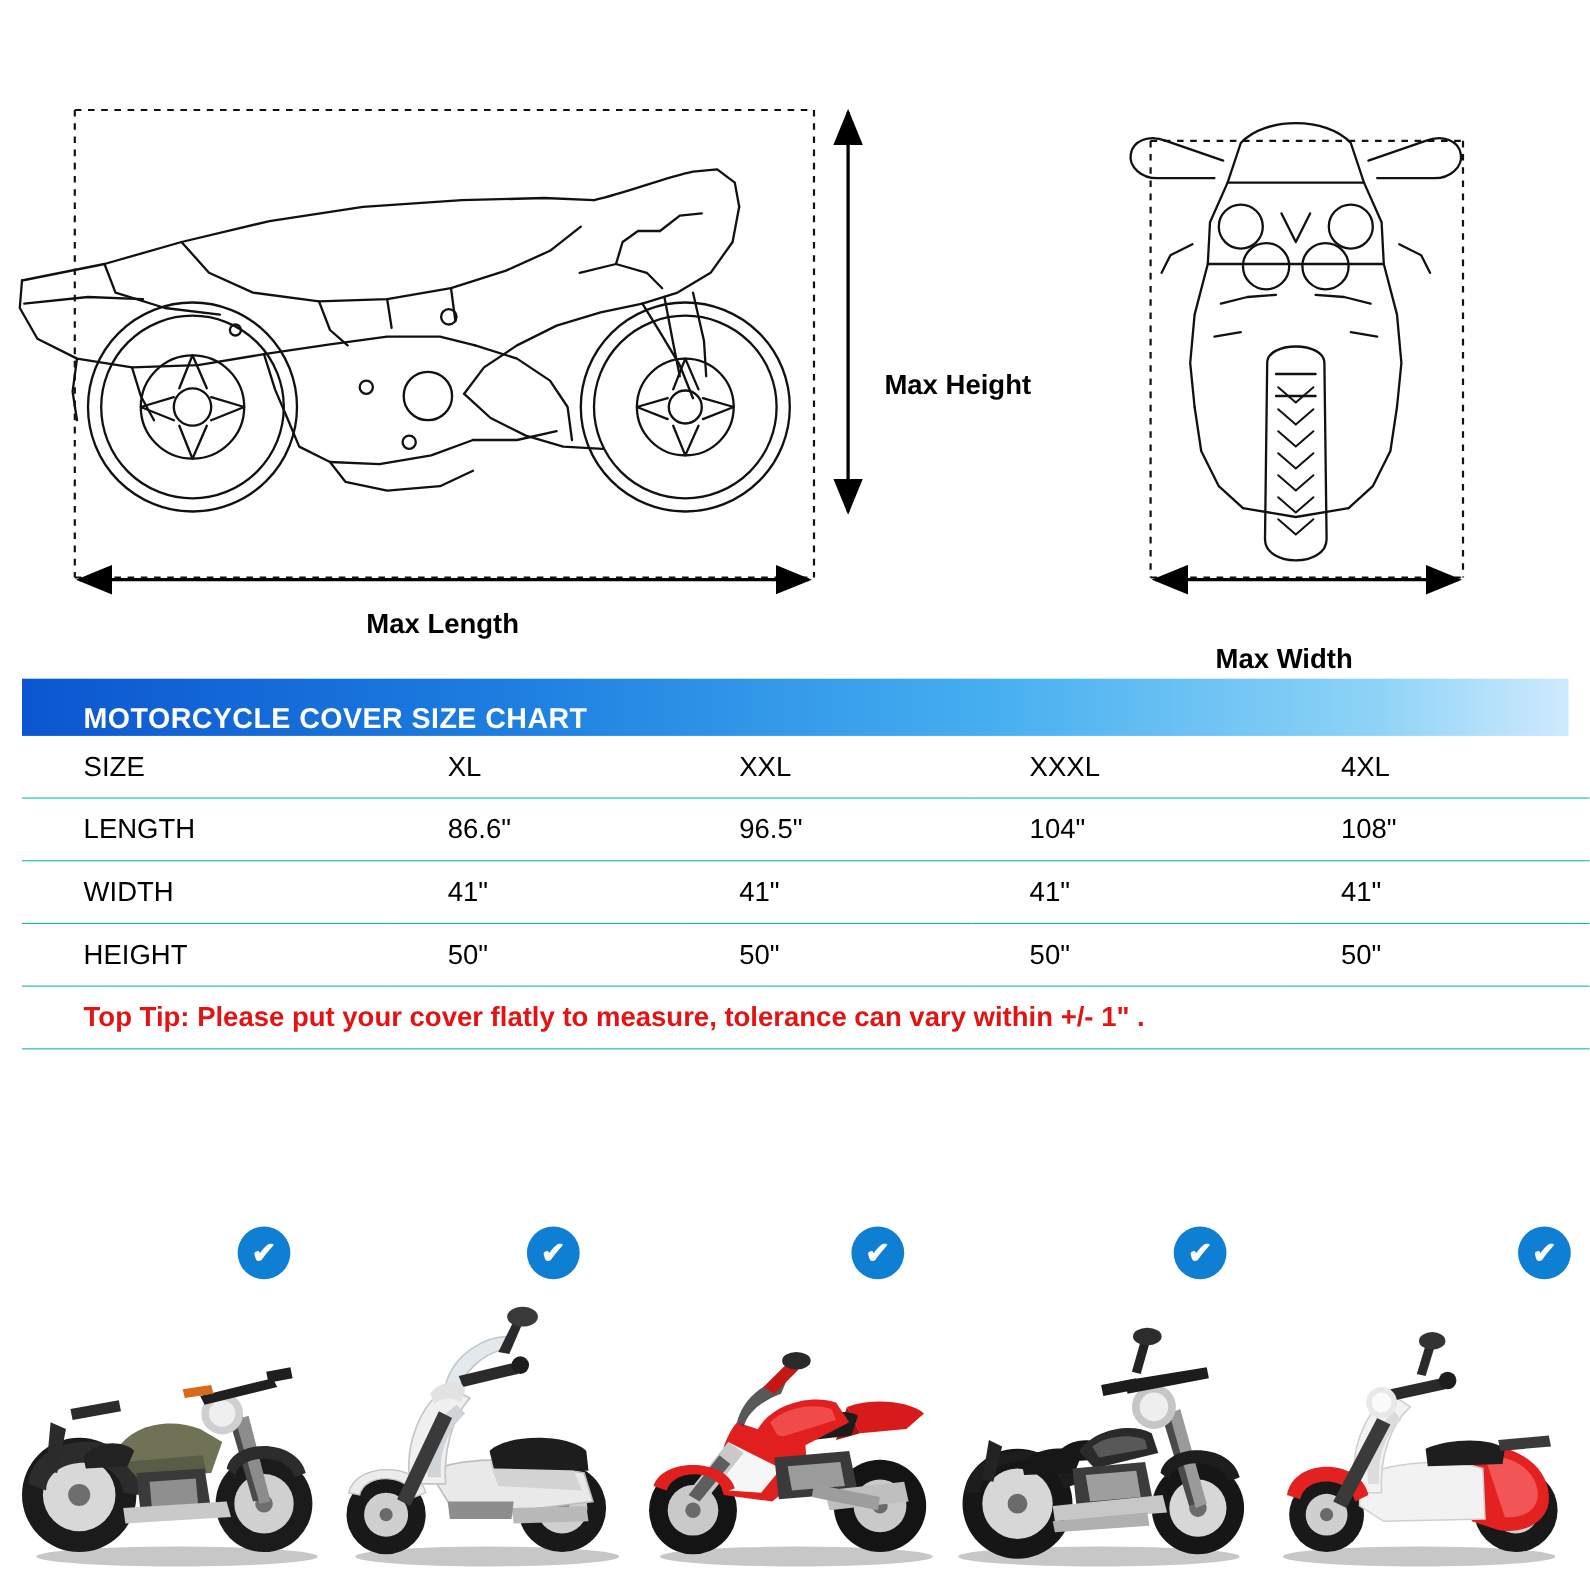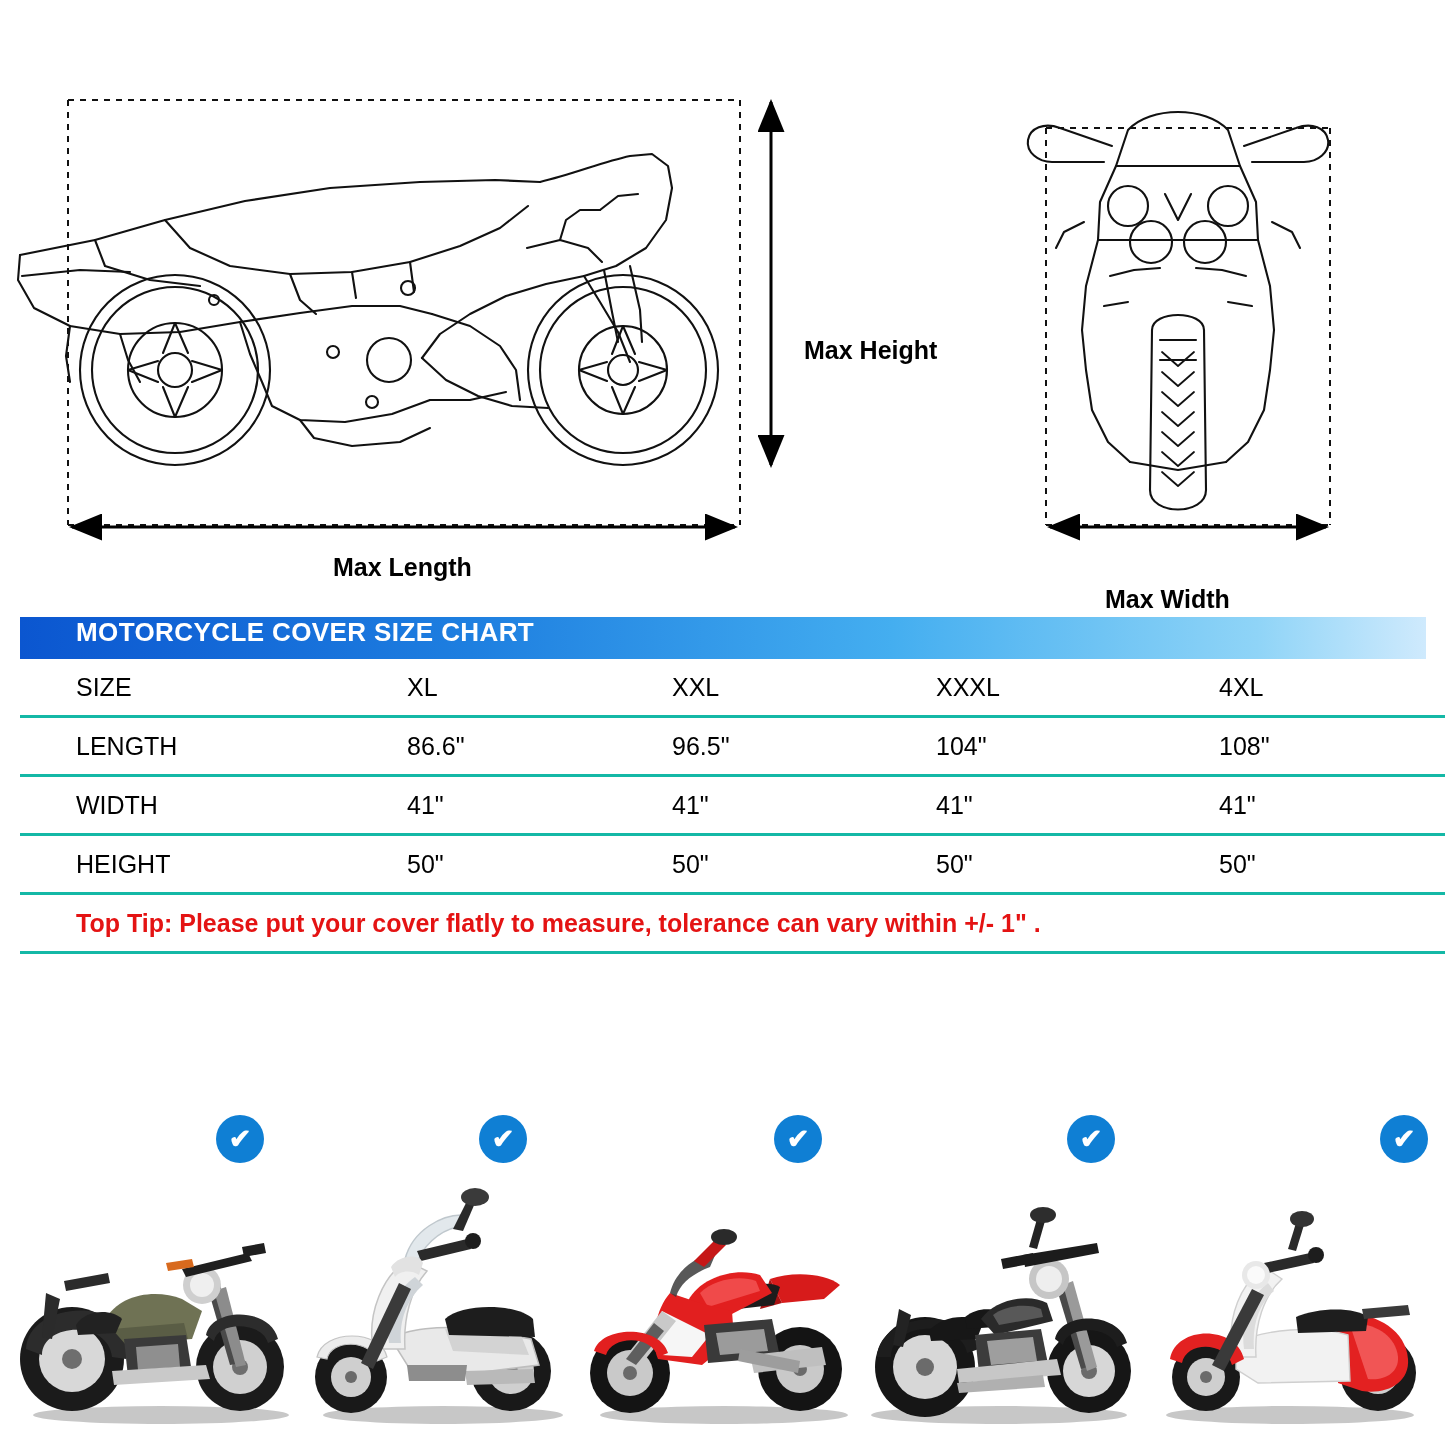--- a/index.html
+++ b/index.html
@@ -61,38 +61,38 @@
 
   
   .chart {
     position: absolute;
     left: 20px;
     top: 617px;
     width: 1406px;
   }
   .chart-header {
     background: linear-gradient(90deg, #0b56d0 0%, #1e7fe0 32%, #44aef0 62%, #8fd4f7 88%, #cfeafd 100%);
-    height: 42px;
+    height: 52px;
     display: flex;
-    align-items: flex-start;
+    align-items: flex-end;
   }
   .chart-header-title {
     color: #ffffff;
     font-size: 26px;
     font-weight: bold;
     letter-spacing: 0.4px;
     padding-left: 56px;
   }
   table.size-table {
     border-collapse: collapse;
     width: 1406px;
     table-layout: fixed;
   }
   table.size-table td {
-    border-bottom: 3px solid #14b8a6;
+    border-bottom: 1px solid #14b8a6;
     font-size: 25px;
     height: 56px;
     padding: 0 0 0 56px;
     vertical-align: middle;
     white-space: nowrap;
   }
   table.size-table td.c0 { width: 276px; }
   table.size-table td.c1 { width: 212px; padding-left: 55px; }
   table.size-table td.c2 { width: 212px; padding-left: 53px; }
   table.size-table td.c3 { width: 232px; padding-left: 52px; }

